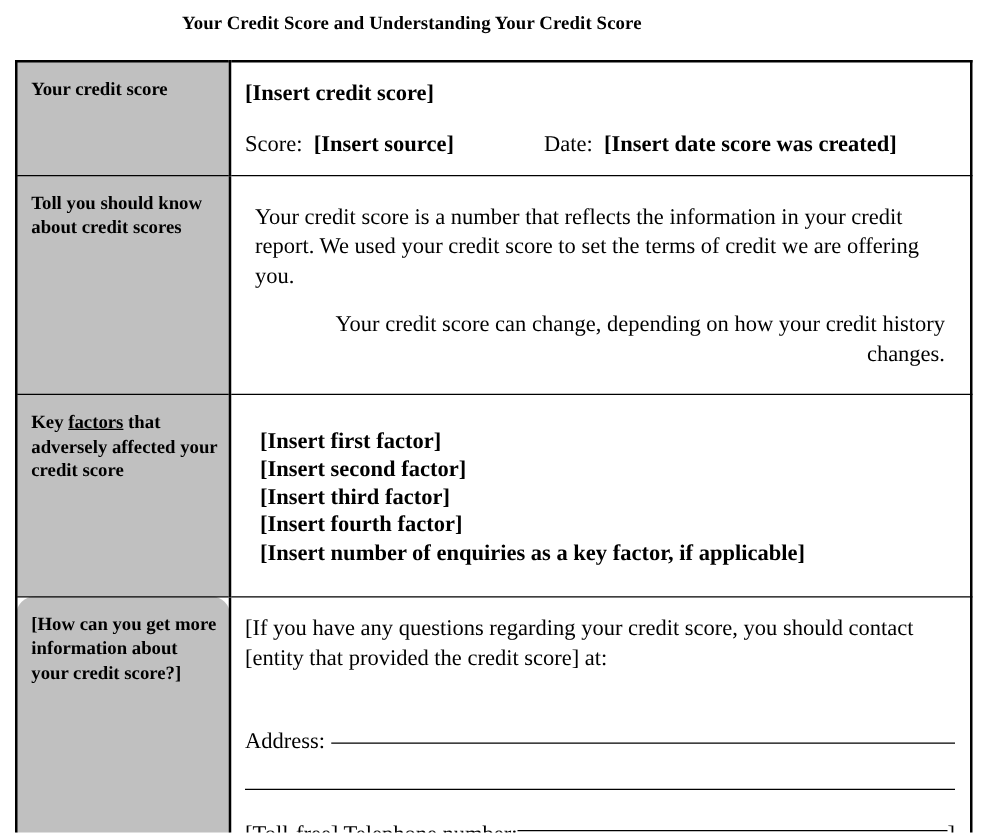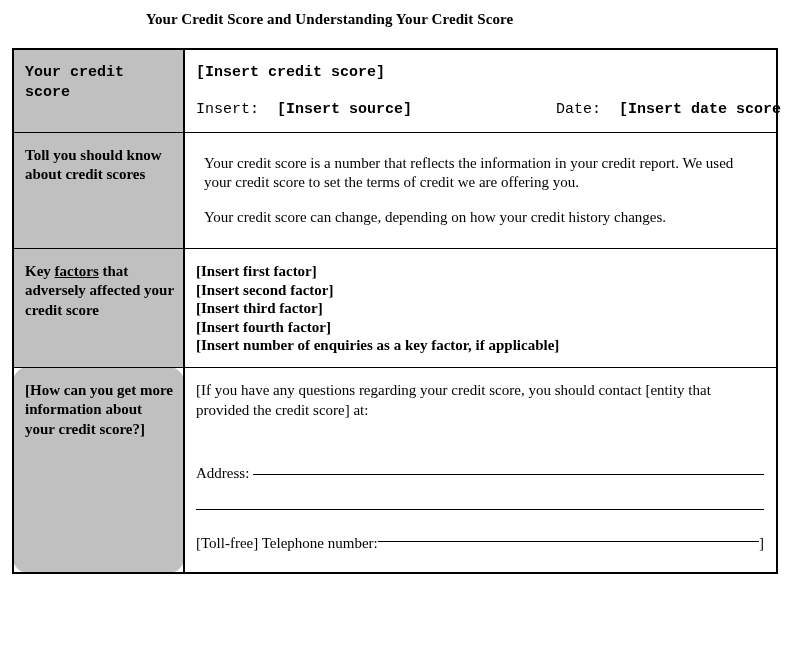--- a/index.html
+++ b/index.html
@@ -37,54 +37,54 @@
     border: 2px solid #000;
   }
   .score-table td {
     border: 1px solid #000;
     vertical-align: top;
     padding: 0;
   }
   .score-table tr > td:first-child {
     border-right: 2px solid #000;
   }
-  .score-table tr:first-child > td { border-top: 0; font-family: Liberation Mono, monospace; }
+  .score-table tr:first-child > td { border-top: 0; }
   .score-table tr:last-child > td { border-bottom: 0; border-radius: 15px; }
   .score-table tr > td:first-child { border-left: 0; }
   .score-table tr > td:last-child { border-right: 0; }
 
   .label-cell {
     width: 150px;
     background: #c0c0c0;
     font-weight: bold;
     font-size: 15px;
     line-height: 1.30;
     padding: 13px 8px 10px 11px !important;
   }
   .body-cell {
     background: #ffffff;
-    font-size: 15px;
+    font-size: 18px;
     line-height: 1.32;
     padding: 13px 12px 12px 11px !important;
   }
 
   .u { text-decoration: underline; }
   .b { font-weight: bold; }
 
   .para { margin: 8px; }
-  .para + .para { margin-top: 15px; }
+  .para + .para { margin-top: 15px; text-align: right; }
 
   .score-line { margin: 0; font-weight: bold; }
 
   .srcdate {
     margin: 17px 0 0 0;
     white-space: pre;
   }
 
-  .factor-list { margin: 0; }
+  .factor-list { margin: 12px; }
   .factor-list div { font-weight: bold; line-height: 1.24; }
 
   .row-contact .line1 { margin: 0; }
   .addr-row {
     margin: 0;
     display: flex;
     align-items: baseline;
   }
   .addr-label { white-space: pre; margin-top: 43px; }
   .rule {
@@ -115,21 +115,21 @@
 
 <div class="page-title">Your Credit Score and Understanding Your Credit Score</div>
 
 <table class="score-table">
   <tbody>
 
     <tr>
       <td class="label-cell">Your credit score</td>
       <td class="body-cell">
         <p class="score-line">[Insert credit score]</p>
-        <p class="srcdate"><span>Insert:  </span><span class="b">[Insert source]</span><span>                </span><span>Date:  </span><span class="b">[Insert date score was created]</span></p>
+        <p class="srcdate"><span>Score:  </span><span class="b">[Insert source]</span><span>                </span><span>Date:  </span><span class="b">[Insert date score was created]</span></p>
       </td>
     </tr>
 
     <tr>
       <td class="label-cell">Toll you should know about credit scores</td>
       <td class="body-cell">
         <p class="para">Your credit score is a number that reflects the information in your credit report.  We used your credit score to set the terms of credit we are offering you.</p>
         <p class="para">Your credit score can change, depending on how your credit history changes.</p>
       </td>
     </tr>

